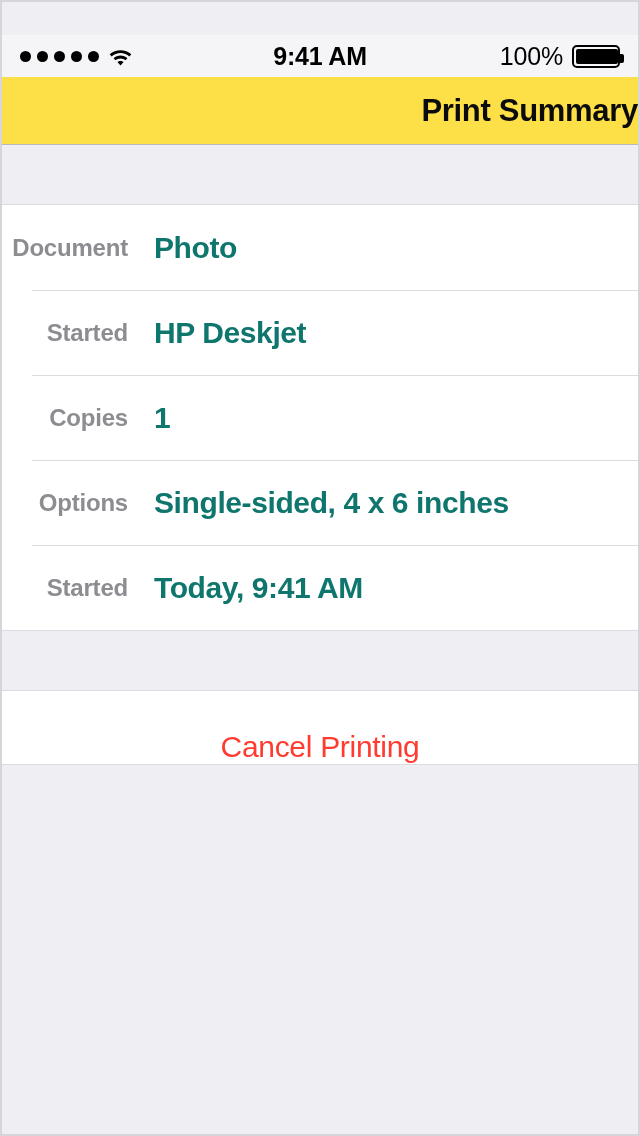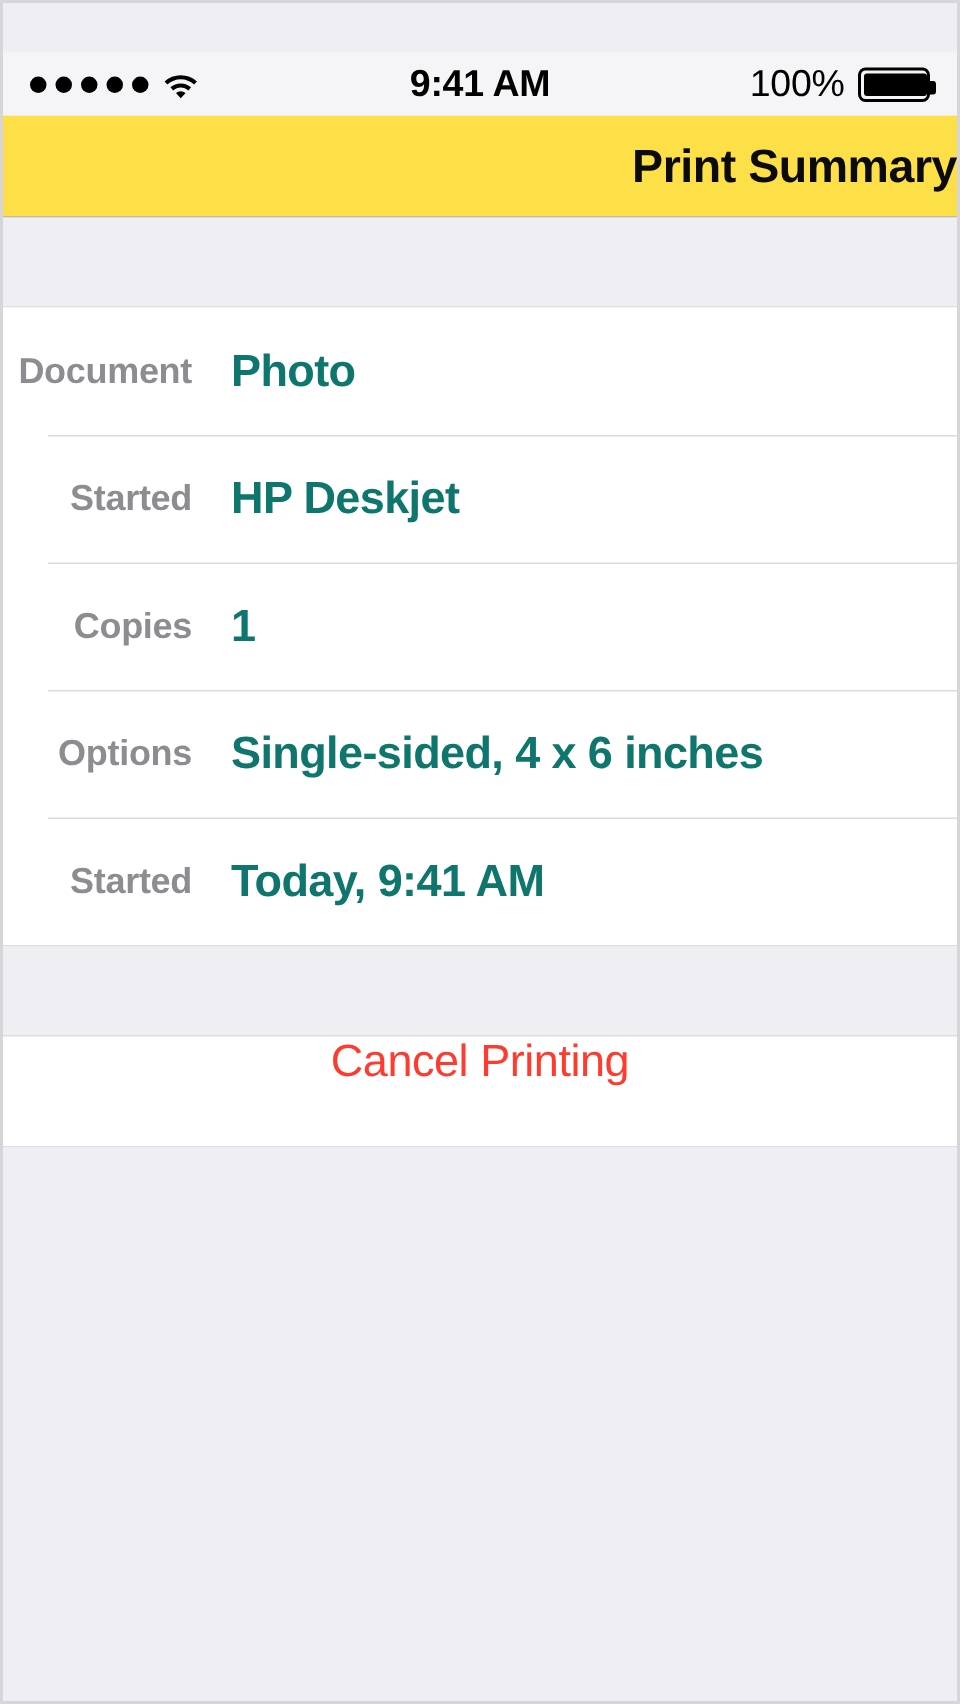--- a/index.html
+++ b/index.html
@@ -192,21 +192,21 @@
   
   .spinner { display: block; }
 
   
   .action-row {
     height: 75px;
     background: #ffffff;
     border-top: 1px solid #dcdce0;
     border-bottom: 1px solid #dcdce0;
     display: flex;
-    align-items: flex-start;
+    align-items: flex-end;
     justify-content: center;
     cursor: pointer;
   }
 
   .action-label {
     font-size: 30px;
     color: #ff3b30;
     letter-spacing: -0.3px;
   }
 </style>

